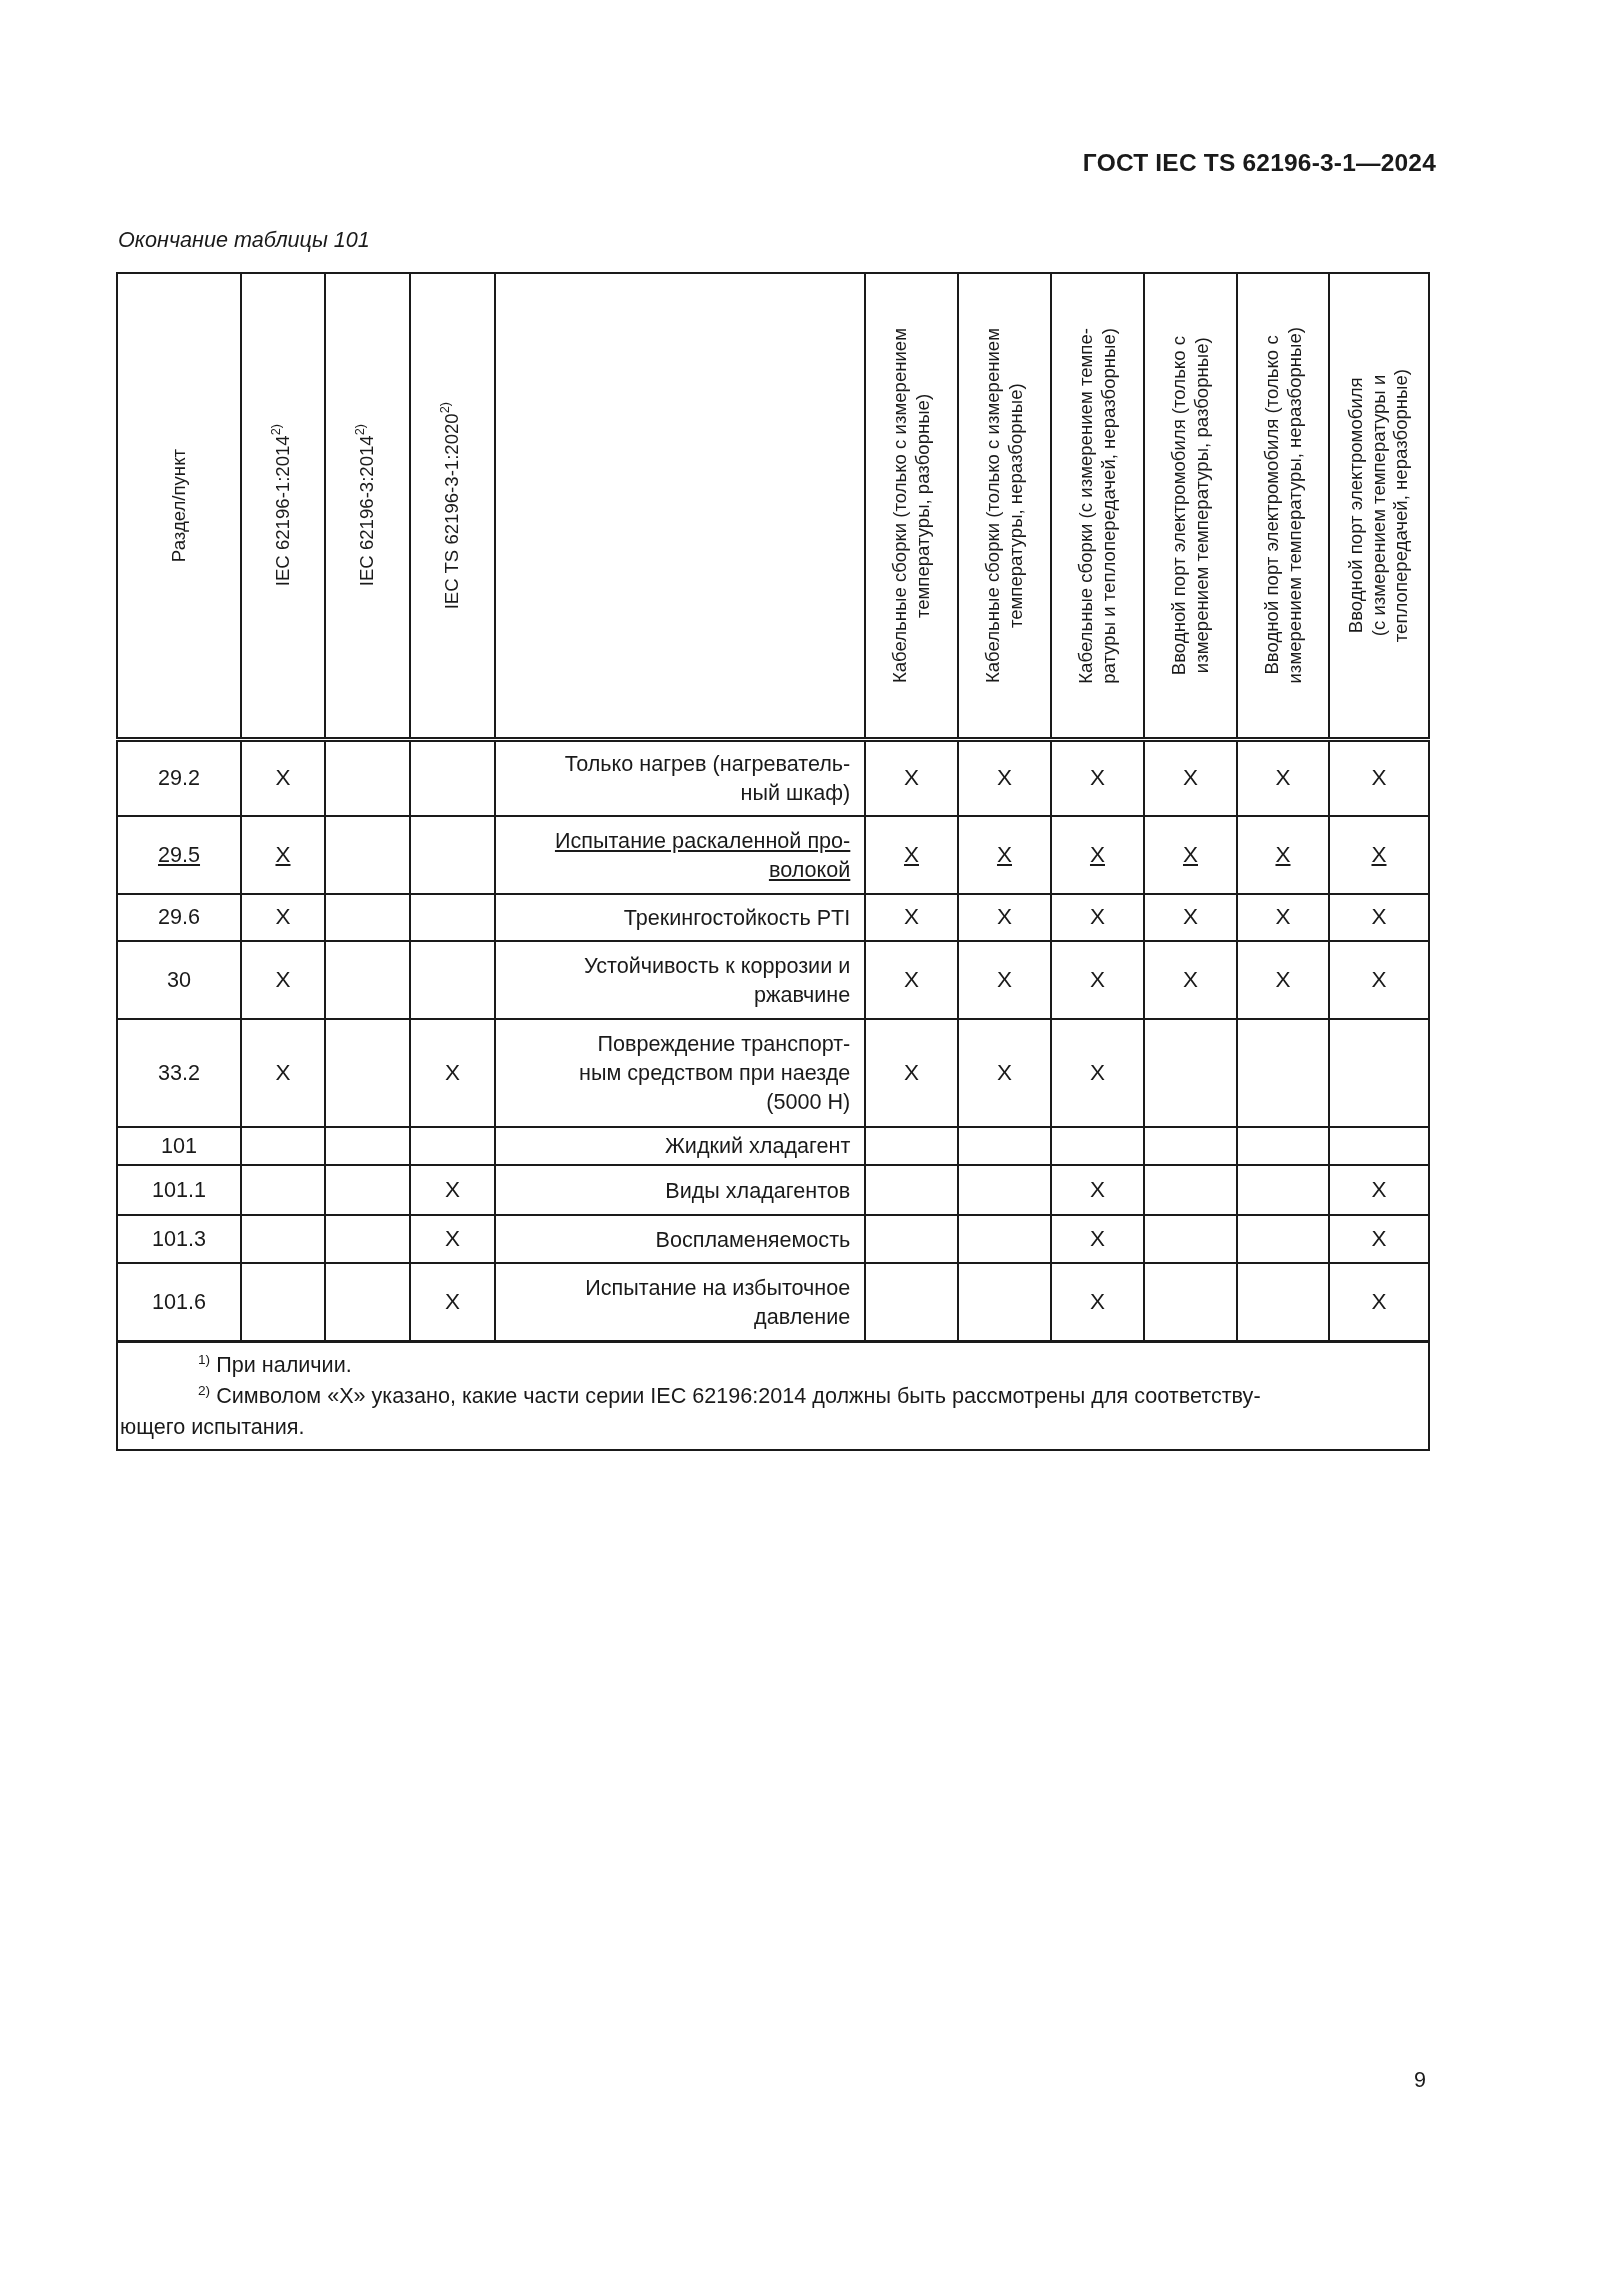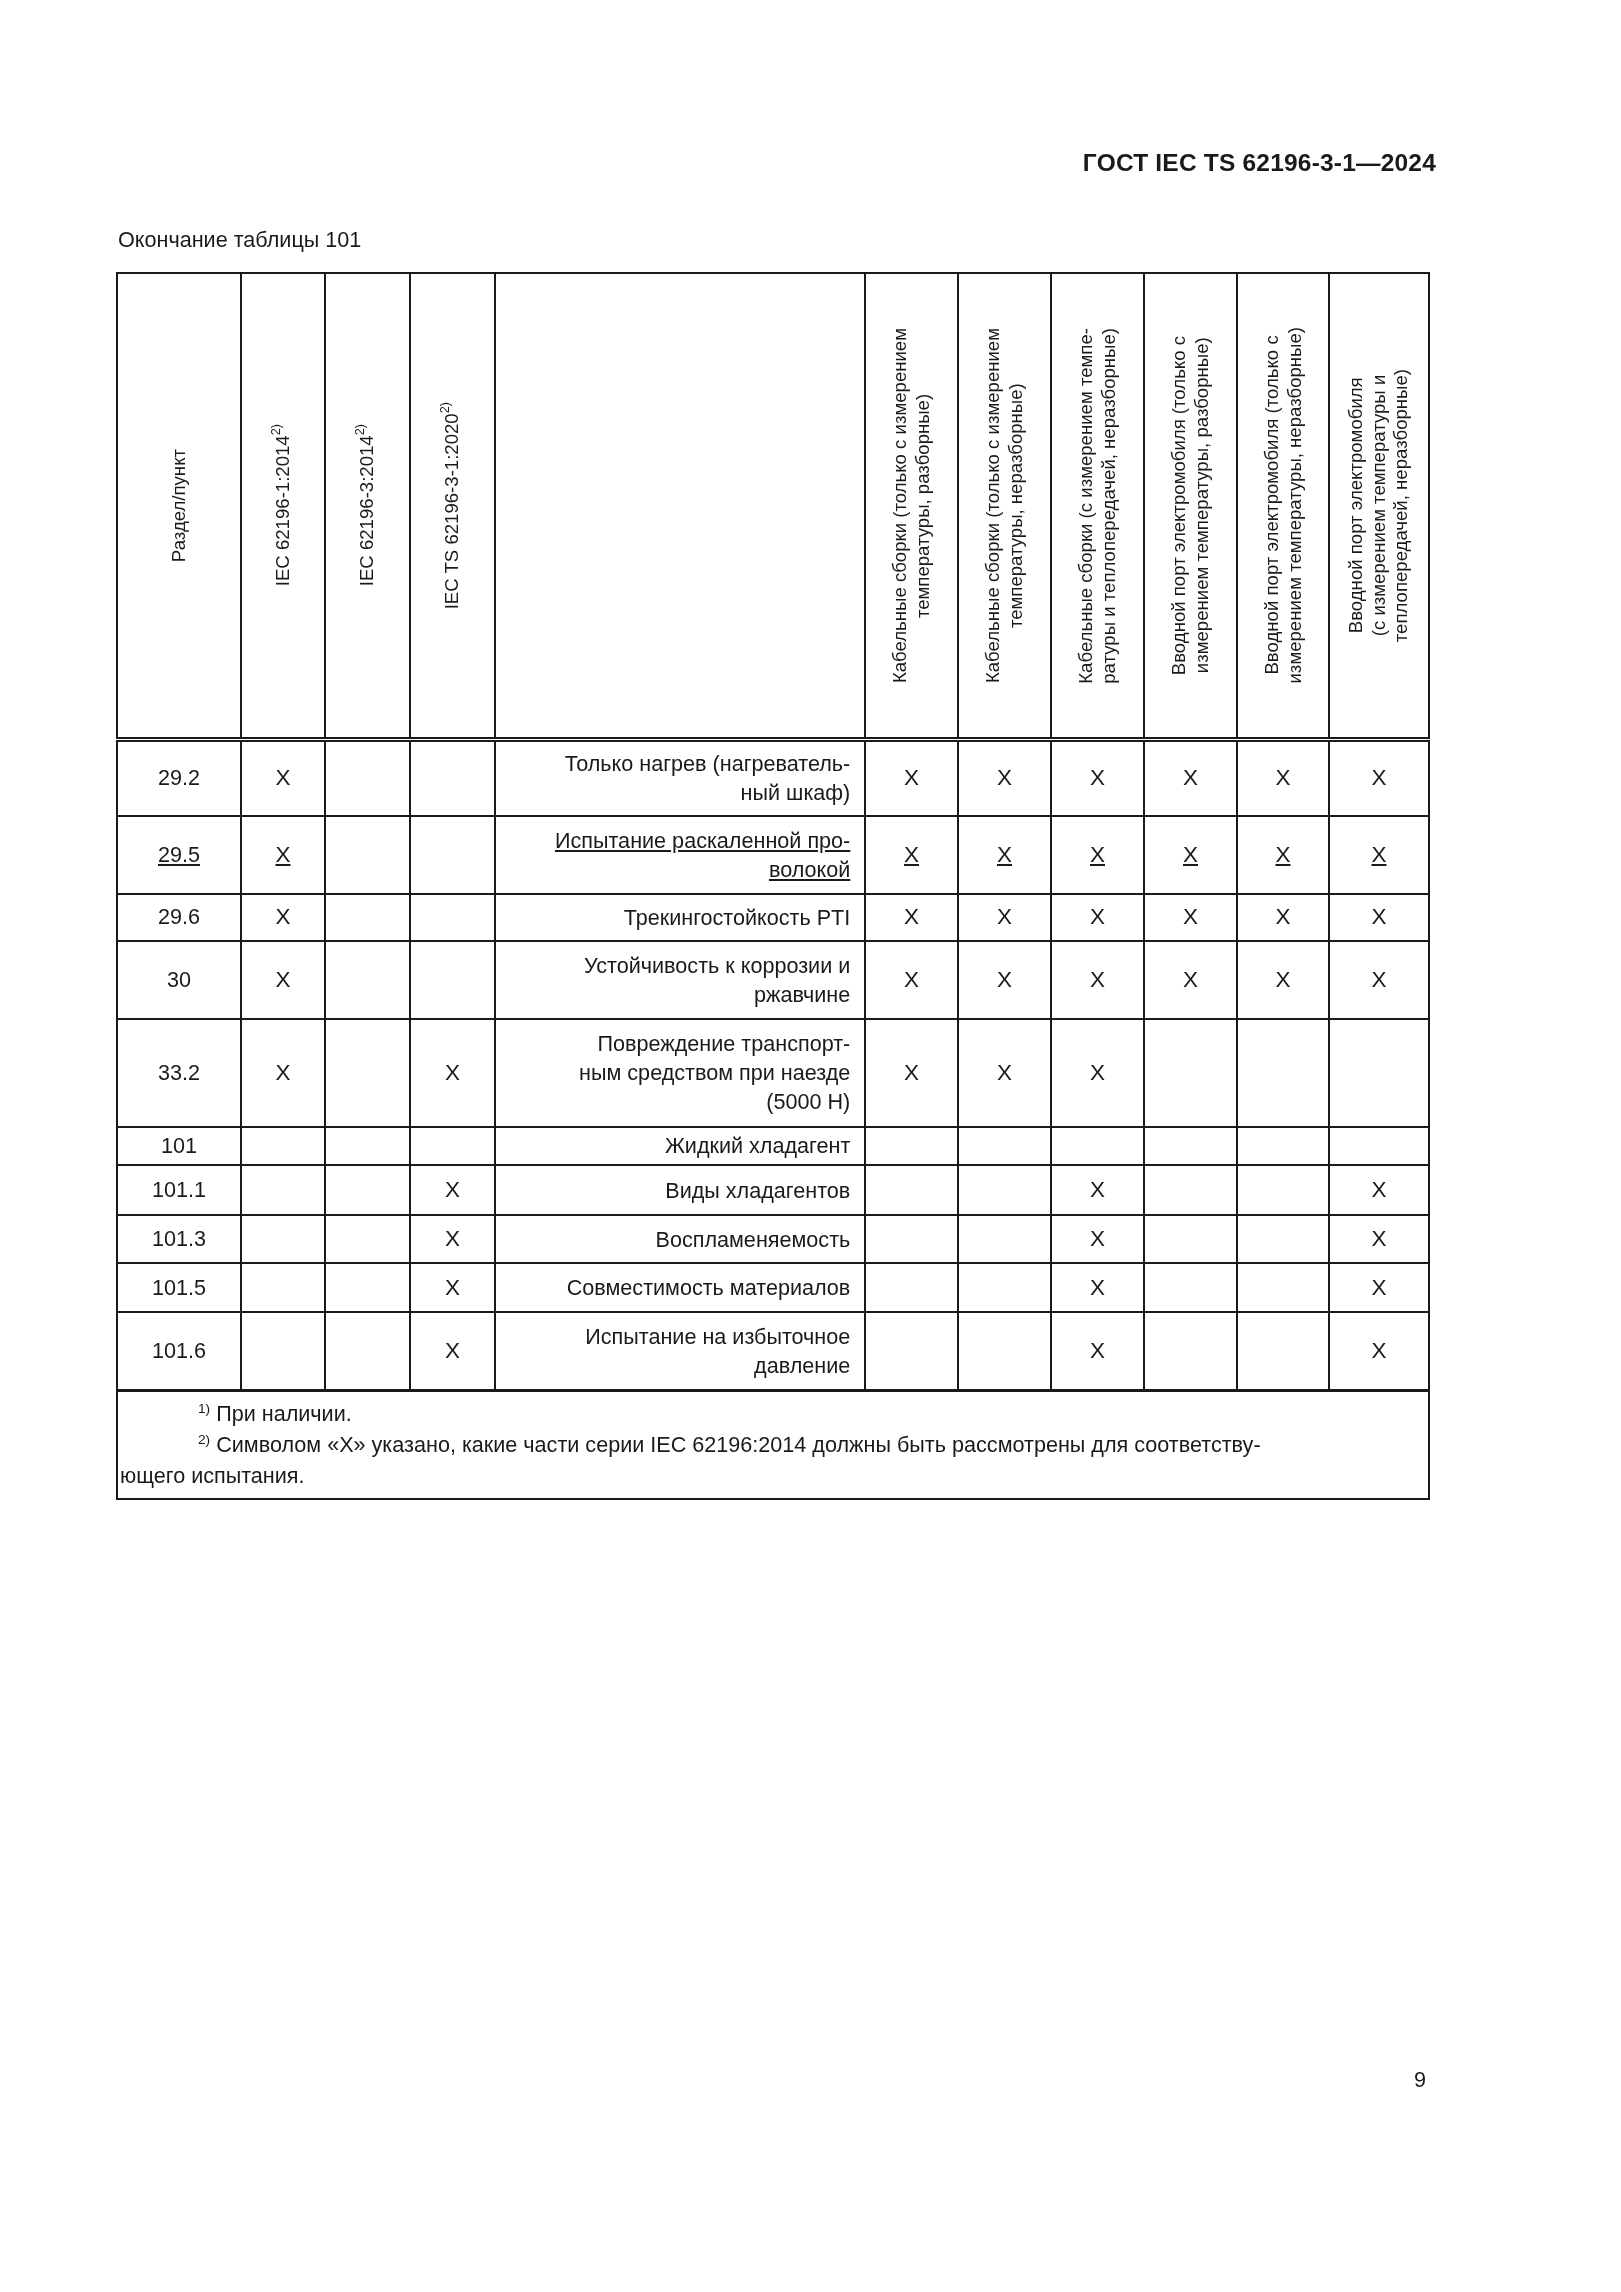--- a/index.html
+++ b/index.html
@@ -1,18 +1,18 @@
 <!DOCTYPE html>
 <html><head>
 <meta charset="utf-8">
 <style>
   html, body { margin: 0; padding: 0; background: #ffffff; }
   body { width: 1621px; height: 2293px; position: relative; font-family: "Liberation Sans", sans-serif; color: #1a1a1a; }
   .doc-header { position: absolute; right: 185px; top: 149px; font-weight: bold; font-size: 24.5px; letter-spacing: 0.2px; }
-  .caption { position: absolute; left: 118px; top: 227px; font-size: 21.6px; }
+  .caption { position: absolute; left: 118px; top: 227px; font-style: italic; font-size: 21.6px; }
   .page-num { position: absolute; left: 1414px; top: 2067px; font-size: 21.6px; }
 
   table.main { position: absolute; left: 116px; top: 272px; width: 1313px; border-collapse: collapse; table-layout: fixed; font-size: 21.6px; }
   table.main td, table.main th { border: 2px solid #1a1a1a; padding: 0; }
   table.main thead th { height: 463px; vertical-align: middle; font-weight: normal; position: relative; }
   table.main thead tr th { border-bottom: 5.9px double #1a1a1a; }
   .vwrap { display: flex; align-items: center; justify-content: center; width: 100%; height: 100%; }
   .vtext { writing-mode: vertical-rl; transform: rotate(180deg); text-align: center; font-size: 18.6px; line-height: 22.5px; white-space: pre-line; }
   .vtext sup, .sup { font-size: 12.7px; vertical-align: super; line-height: 0; }
   table.main tbody td { text-align: center; vertical-align: middle; }
@@ -212,33 +212,20 @@
         <td class="mark"></td>
         <td class="mark">X</td>
         <td class="desc" style="white-space: pre-line;">Воспламеняемость</td>
         <td class="mark"></td>
         <td class="mark"></td>
         <td class="mark">X</td>
         <td class="mark"></td>
         <td class="mark"></td>
         <td class="mark">X</td>
       </tr>
-      <tr style="height: 49px;">
-        <td>101.5</td>
-        <td class="mark"></td>
-        <td class="mark"></td>
-        <td class="mark">X</td>
-        <td class="desc" style="white-space: pre-line;">Совместимость материалов</td>
-        <td class="mark"></td>
-        <td class="mark"></td>
-        <td class="mark">X</td>
-        <td class="mark"></td>
-        <td class="mark"></td>
-        <td class="mark">X</td>
-      </tr>
       <tr style="height: 78px;">
         <td>101.6</td>
         <td class="mark"></td>
         <td class="mark"></td>
         <td class="mark">X</td>
         <td class="desc" style="white-space: pre-line;">Испытание на избыточное
 давление</td>
         <td class="mark"></td>
         <td class="mark"></td>
         <td class="mark">X</td>

